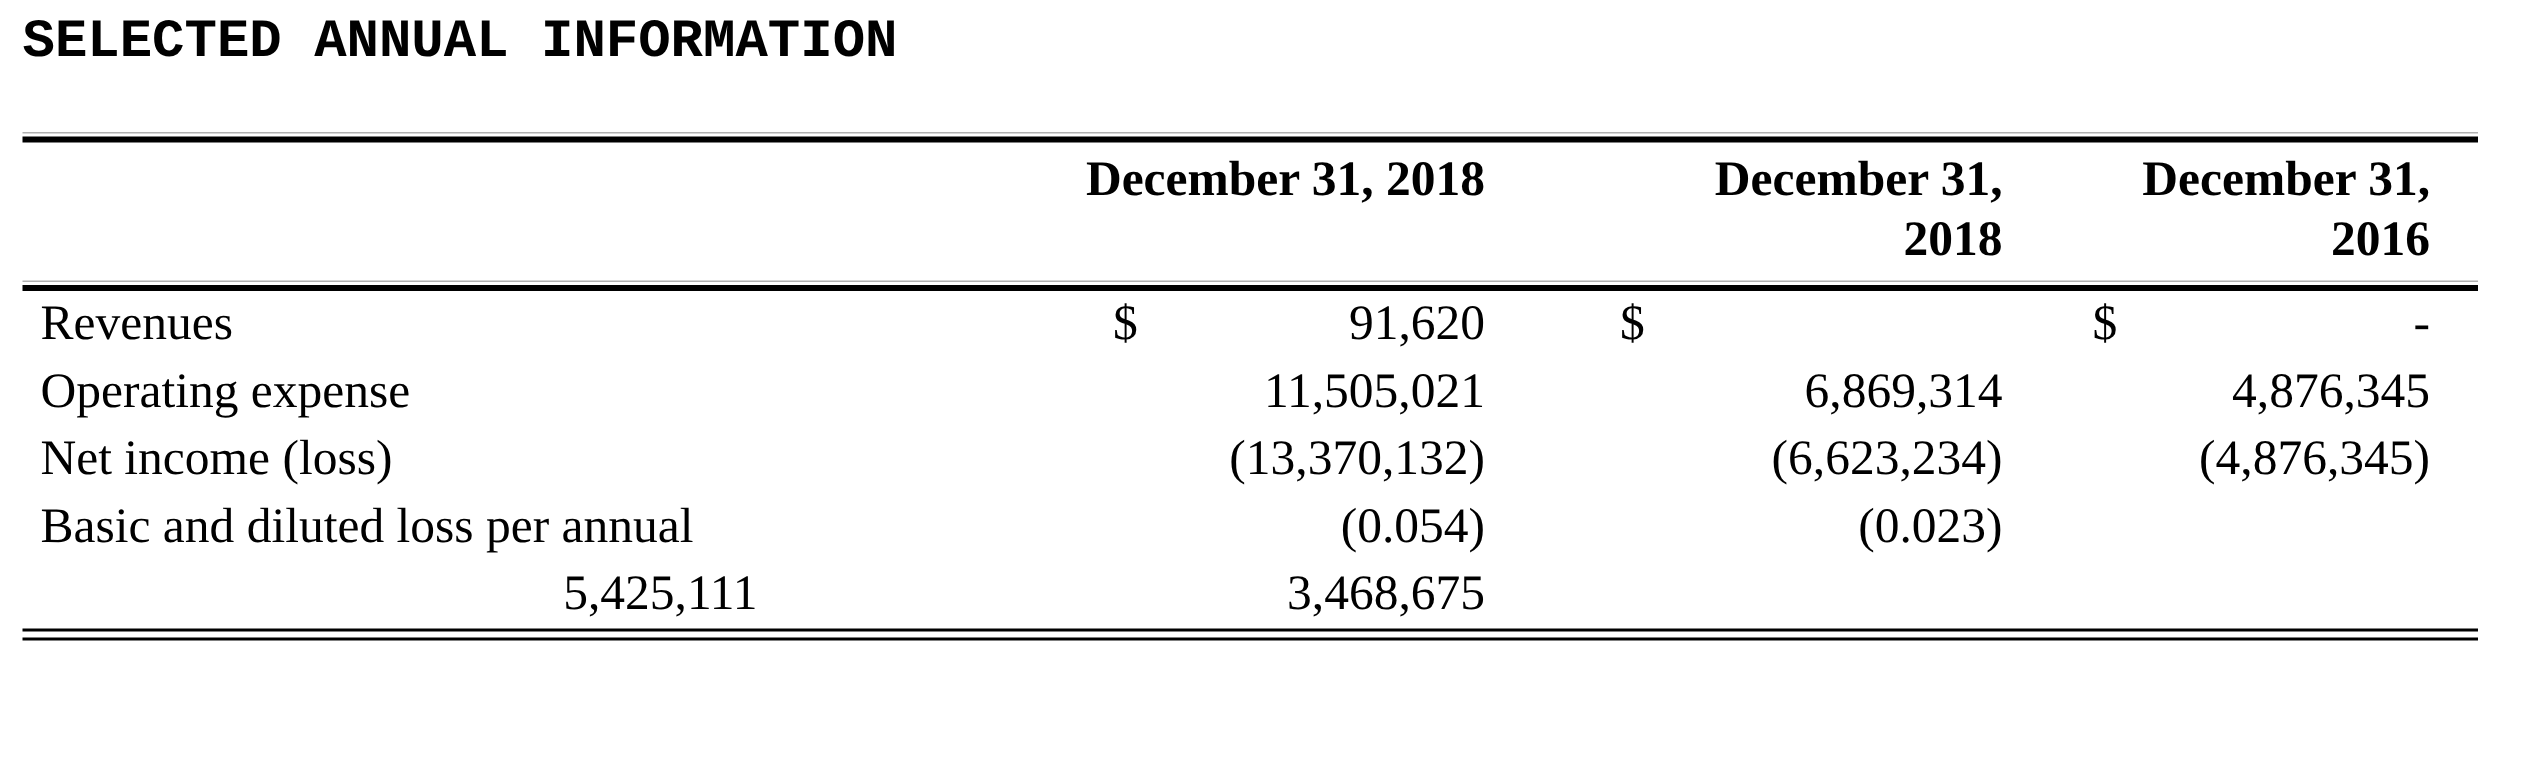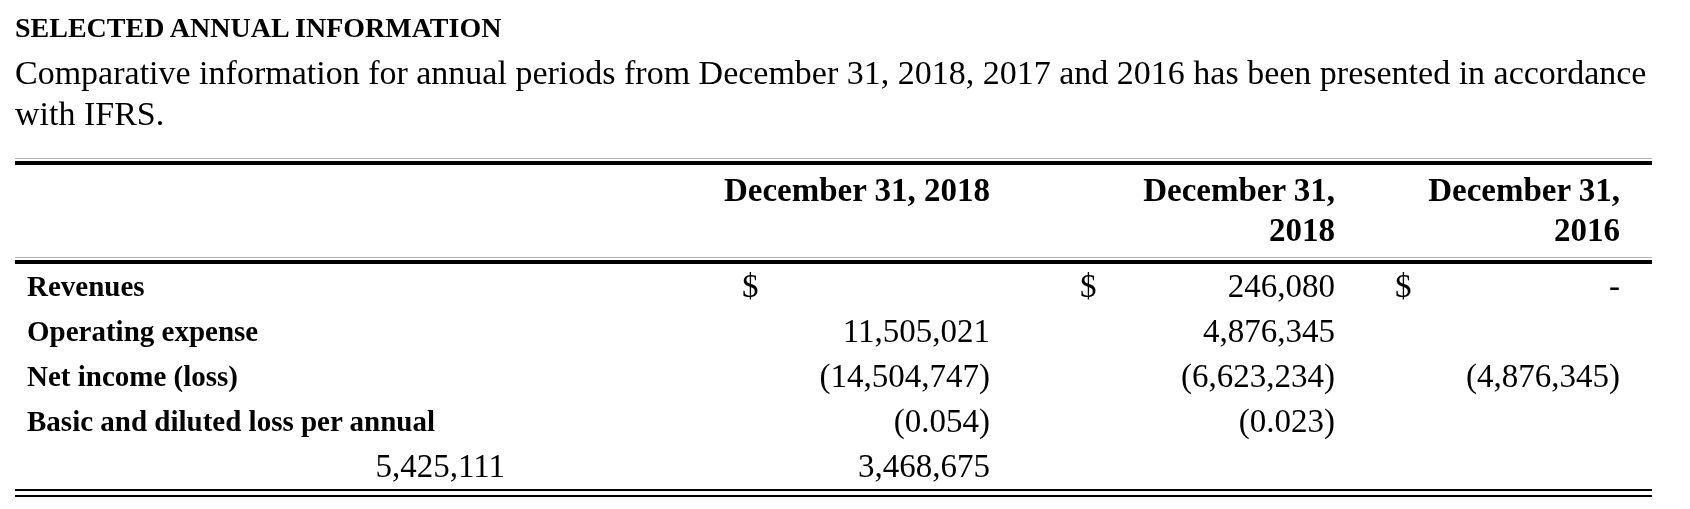--- a/index.html
+++ b/index.html
@@ -7,32 +7,33 @@
     width: 1690px;
     height: 509px;
     background: #ffffff;
     color: #000000;
     font-family: "Liberation Serif", "DejaVu Serif", serif;
     overflow: hidden;
   }
   .doc { padding: 6px 0 0 15px; }
 
   .doc-title {
-    font-size: 28px;
+    font-size: 36px;
     font-weight: bold;
     line-height: 44px;
+    font-family: Liberation Mono, monospace;
   }
   .doc-intro {
     font-size: 34px;
     line-height: 41px;
     max-width: 1655px;
     margin-top: 2px;
   }
 
-  .fin-table { width: 1637px; margin-top: 24px; }
+  .fin-table { width: 1637px; margin-top: 38px; }
 
   
   .rule-thinthick {
     height: 2px;
     border-top: 1px solid #b0b0b0;
     border-bottom: 4px solid #000;
   }
   
   .rule-double {
     height: 4px;
@@ -47,46 +48,44 @@
 
   .th {
     font-weight: bold;
     font-size: 33px;
     line-height: 40px;
     text-align: right;
     padding: 5px 32px 7px 0;
   }
 
   .td-label {
-    font-size: 29px;
+    font-size: 33px;
     line-height: 45px;
     padding-left: 12px;
     white-space: nowrap;
-    font-weight: bold;
   }
   .td-num {
     font-size: 33px;
     line-height: 45px;
     display: flex;
     padding-right: 32px;
     white-space: nowrap;
   }
   .td-num .val { margin-left: auto; }
   .c2018 { padding-left: 205px; }
   .c2017 { padding-left: 58px; }
   .c2016 { padding-left: 28px; }
 </style>
 </head>
 <body>
 
 <div class="doc">
 
   <div class="doc-title">SELECTED ANNUAL INFORMATION</div>
 
-  <div class="doc-intro">Comparative information for annual periods from December 31, 2018, 2017 and 2016 has been presented in accordance with IFRS.</div>
 
   <div class="fin-table">
 
     <div class="rule-thinthick"></div>
 
     <div class="grid-row">
       <div class="th"></div>
       <div class="th">
         <div>December 31, 2018</div>
       </div>
@@ -99,45 +98,48 @@
         <div>2016</div>
       </div>
     </div>
 
     <div class="rule-thinthick"></div>
 
     <div class="grid-row">
       <div class="td-label">Revenues</div>
       <div class="td-num c2018">
         <span class="cur">$</span>
+        <span class="val">91,620</span>
       </div>
       <div class="td-num c2017">
         <span class="cur">$</span>
-        <span class="val">246,080</span>
       </div>
       <div class="td-num c2016">
         <span class="cur">$</span>
         <span class="val">-</span>
       </div>
     </div>
 
     <div class="grid-row">
       <div class="td-label">Operating expense</div>
       <div class="td-num c2018">
         <span class="val">11,505,021</span>
       </div>
+      <div class="td-num c2017">
+        <span class="val">6,869,314</span>
+      </div>
       <div class="td-num c2016">
         <span class="val">4,876,345</span>
       </div>
     </div>
 
     <div class="grid-row">
       <div class="td-label">Net income (loss)</div>
       <div class="td-num c2018">
-        <span class="val">(14,504,747)</span>
+        <span class="val">(13,370,132)</span>
       </div>
       <div class="td-num c2017">
         <span class="val">(6,623,234)</span>
       </div>
       <div class="td-num c2016">
         <span class="val">(4,876,345)</span>
       </div>
     </div>
 
     <div class="grid-row">

